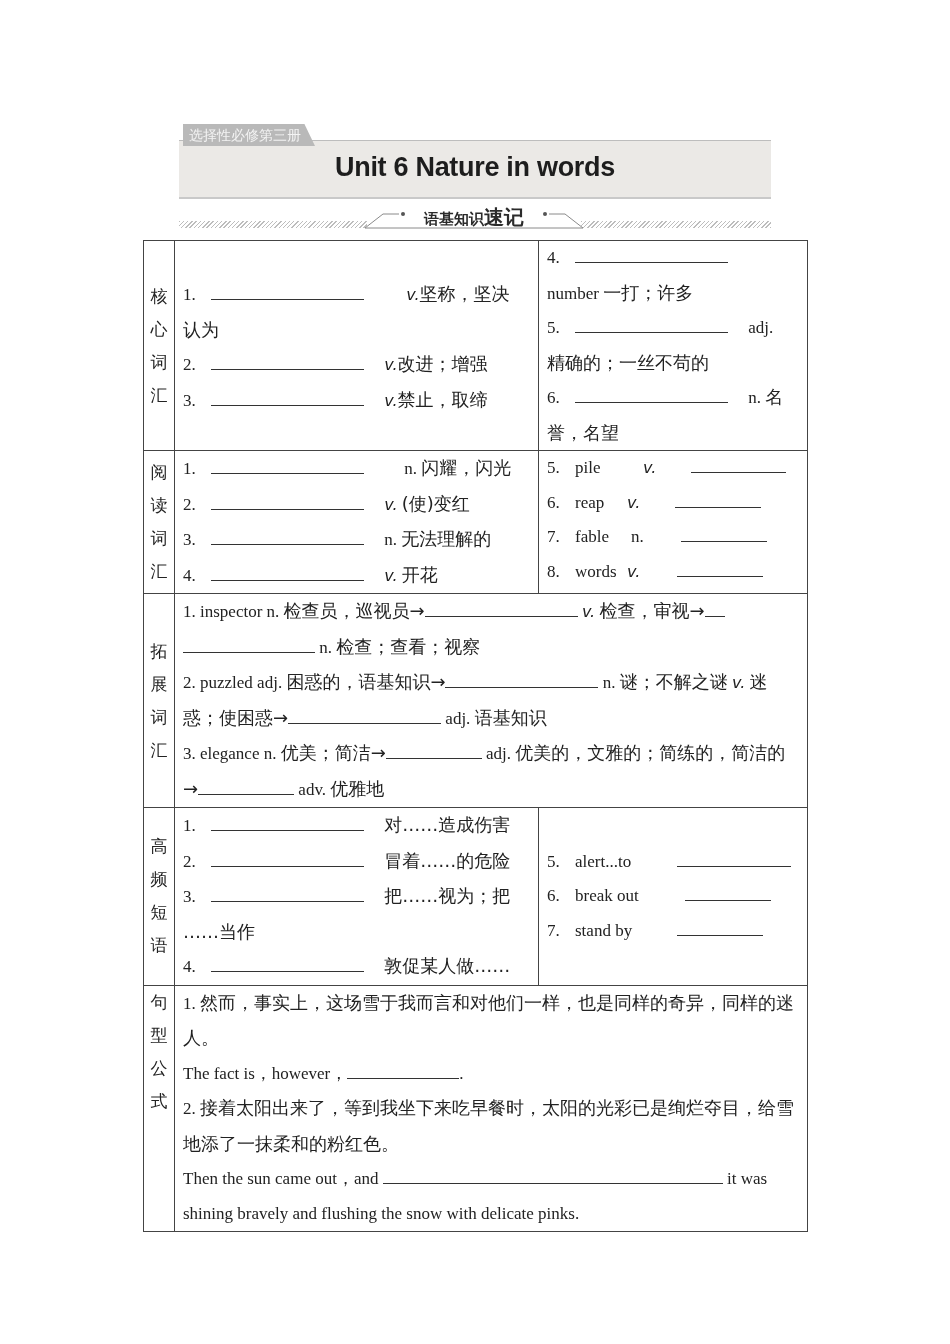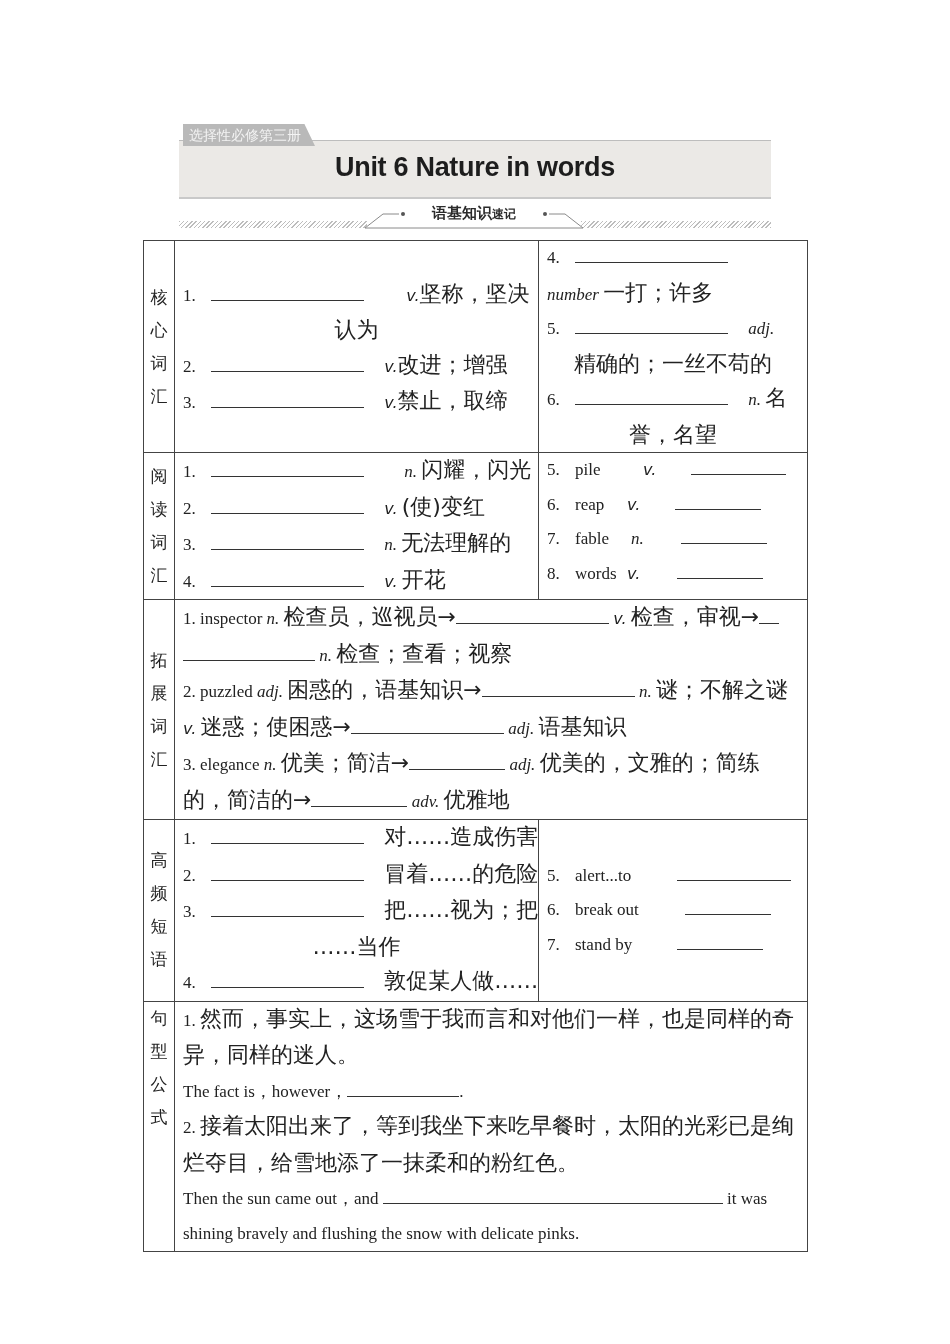--- a/index.html
+++ b/index.html
@@ -18,36 +18,36 @@
                   font-size: 27px; color: #1d1d1d; letter-spacing: -0.3px; }
 
   .sub-heading { position: absolute; left: 179px; top: 203px; width: 592px; height: 28px; }
   .sub-hatch { position: absolute; top: 18px; height: 7px;
                background: repeating-linear-gradient(135deg, #bdbdbd 0 1px, transparent 1px 3px); }
   .sub-hatch.left { left: 0; width: 188px; }
   .sub-hatch.right { right: 0; width: 190px; }
   .sub-frame { position: absolute; left: 186px; top: 0; width: 218px; height: 26px; }
   .sub-text { position: absolute; left: 0; width: 100%; top: 1px; text-align: center;
               font-family: "DejaVu Sans", sans-serif; font-size: 15px; font-weight: bold; color: #2b2b2b; }
-  .sub-text .big { font-size: 12px; }
+  .sub-text .big { font-size: 20px; }
 
   
   table.main { position: absolute; left: 143px; top: 240px; width: 664px;
                border-collapse: collapse; table-layout: fixed; }
   table.main td { border: 1px solid #444; vertical-align: top; padding: 0; }
   td.cat { width: 31px; text-align: center; vertical-align: middle !important;
            font-family: "DejaVu Sans", sans-serif; font-size: 17px; line-height: 33px; color: #222; }
   td.cat span { display: block; }
   .cell { padding: 0 8px 0 8px; font-size: 17px; line-height: 34.5px; }
   .line { white-space: nowrap; }
   .wrap { white-space: normal; }
   .blank { display: inline-block; border-bottom: 1px solid #333; height: 16px; vertical-align: baseline; }
   .pos { font-style: italic; font-family: "DejaVu Sans", sans-serif; font-size: 16px; }
-  .pos-serif { font-style: italic; }
-  .cn { font-family: "DejaVu Sans", sans-serif; font-size: 22px; text-align: center; }
+  .pos-serif { }
+  .cn { font-family: "DejaVu Sans", sans-serif; font-size: 18px; }
   .num { display: inline-block; width: 28px; }
 </style>
 </head>
 <body>
 
 <div class="banner"></div>
 <div class="banner-tab">选择性必修第三册</div>
 <div class="banner-title">Unit 6  Nature in words</div>
 
 <div class="sub-heading">

